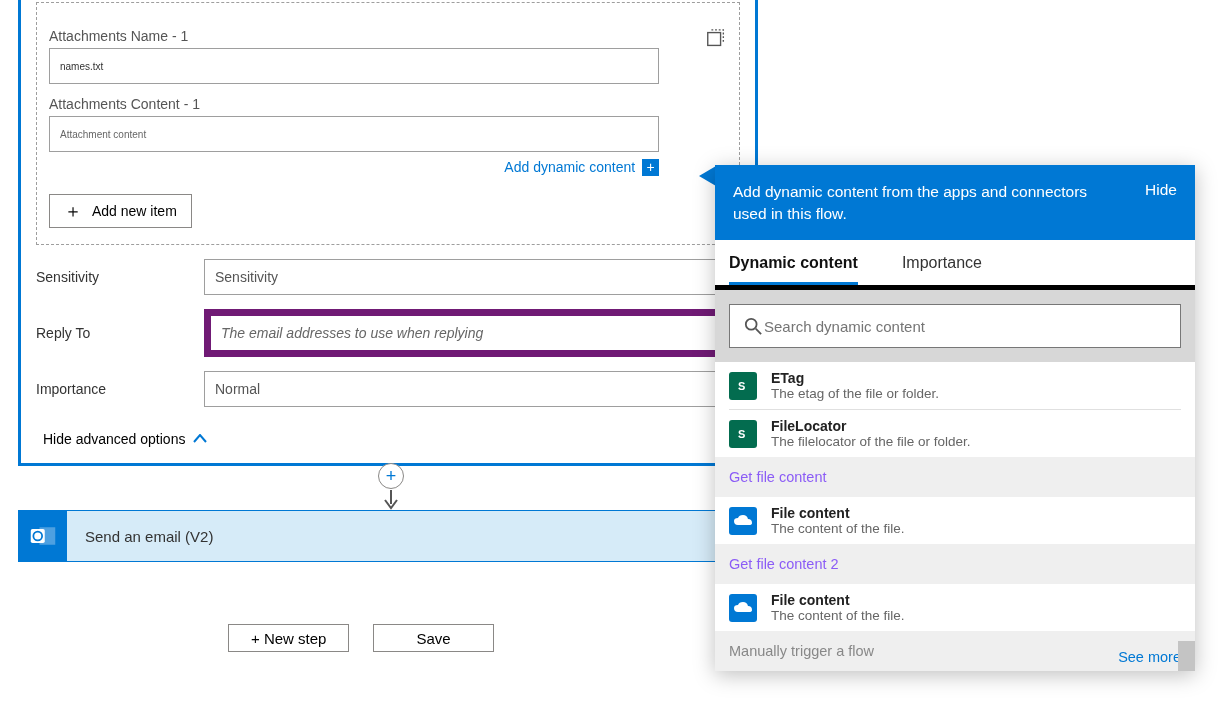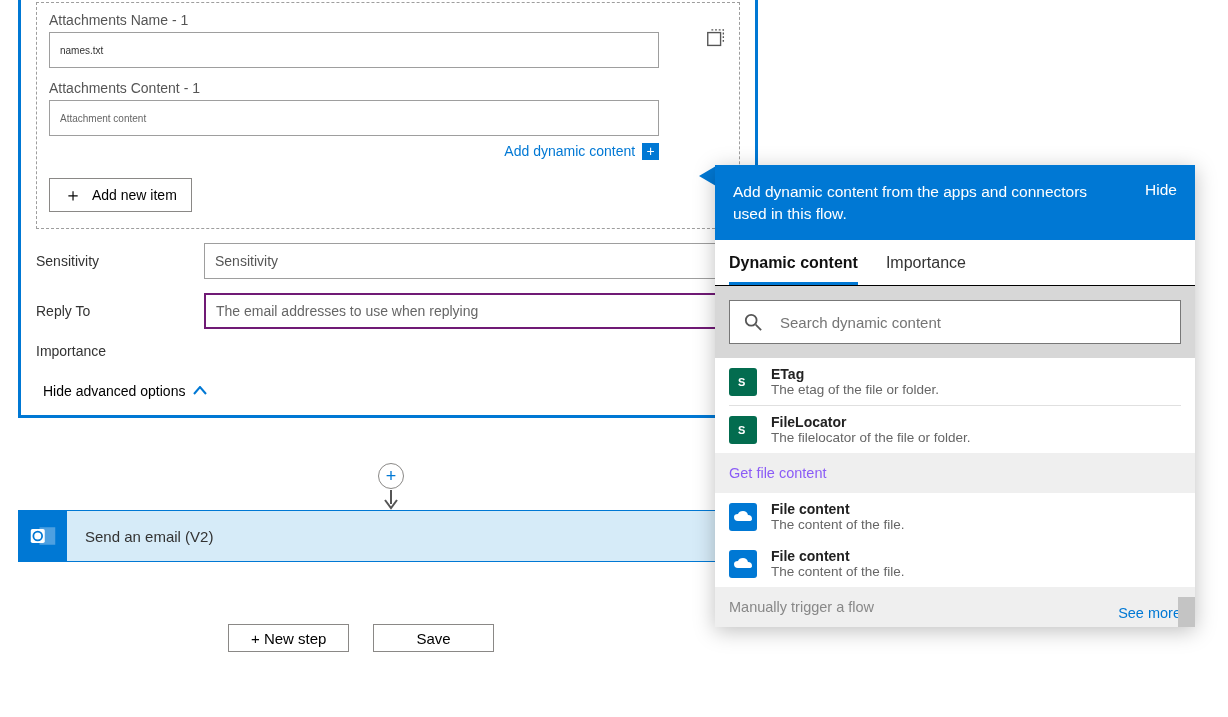--- a/index.html
+++ b/index.html
@@ -13,21 +13,21 @@
     border-top: none;
     background: #fff;
   }
 
   .attachments-box {
     margin: 2px 15px 0 15px;
     border: 1px dashed #9e9e9e;
     padding: 9px 12px 16px 12px;
     position: relative;
   }
-  .att-label { font-size: 14px; color: #555; margin-top: 0; }
+  .att-label { font-size: 14px; color: #555; margin-top: 16px; }
   .text-input {
     width: 610px;
     height: 36px;
     border: 1px solid #9e9e9e;
     padding: 0 10px;
     font-size: 10px;
     color: #333;
     margin-top: 4px;
     background:#fff;
   }
@@ -84,21 +84,21 @@
     position: relative;
     background:#fff;
   }
   .select-like::after {
     content:""; position:absolute; right:0; top:0; bottom:0; width:14px;
     background: linear-gradient(135deg, transparent 45%, #0078d4 45% 55%, transparent 55%);
     display:none;
   }
   .chev { position:absolute; right:8px; top:50%; transform:translateY(-50%); }
   .wide-input {
-    flex:1; height:36px; border:2px solid #701a75; padding:0 10px; font-size:14px; color:#333; background:#fff;
+    flex:1; height:48px; border:7px solid #701a75; padding:0 10px; font-size:14px; color:#333; background:#fff;font-style:italic;
   }
   .wide-input::placeholder { color:#666; }
 
   .hide-advanced {
     color:#000000; font-size:14px; margin: 24px 15px 16px 22px; cursor:pointer; display:inline-flex; align-items:center; gap:8px;
   }
 
   .plus-circle {
     position:absolute; left: 378px; top: 463px;
     width: 26px; height:26px; border-radius:50%; border:1px solid #8a8886;
@@ -126,26 +126,26 @@
   
   .dc-panel {
     position:absolute; left:715px; top:165px; width:480px; background:#fff;
     box-shadow: 0 4px 20px rgba(0,0,0,.25);
   }
   .dc-header {
     background:#0078d4; color:#fff; padding:16px 18px; font-size:15.5px; display:flex; justify-content:space-between; gap:0;
   }
   .dc-header .hdr-text { max-width:360px; line-height:1.4; }
   .dc-hide { cursor:pointer; font-size:15.5px; }
-  .dc-tabs { display:flex; gap:28px; padding: 14px 14px 0 14px; border-bottom:1px solid #000000; }
+  .dc-tabs { display:flex; gap:44px; padding: 14px 14px 0 14px; border-bottom:5px solid #000000; }
   .dc-tab { font-size:16px; color:#333; padding-bottom:10px; cursor:pointer; }
   .dc-tab.active { font-weight:600; border-bottom:3px solid #0078d4; color:#111; }
   .dc-searchwrap { background:#d7d7d7; padding:14px; }
   .dc-search {
-    background:#fff; border:1px solid #777; height:44px; display:flex; align-items:center; padding:12px 14px; gap:16px;
+    background:#fff; border:1px solid #777; height:44px; display:flex; align-items:center; padding:12px 14px; 
   }
   .dc-search input { border:none; outline:none; font-size:15px; flex:1; color:#555; }
   .dc-list { position:relative; max-height:345px; overflow:hidden; }
   .dc-item { display:flex; padding:8px 14px; gap:14px; align-items:flex-start; cursor:pointer; }
   .dc-sep { height:1px; background:#e0e0e0; margin:0 14px; }
   .dc-i-icon { width:28px; height:28px; border-radius:3px; flex:none; display:flex; align-items:center; justify-content:center; color:#fff; margin-top:2px;}
   .ic-sp { background:#036c4f; }
   .ic-od { background:#0078d4; }
   .dc-i-title { font-weight:600; font-size:14px; color:#222; }
   .dc-i-desc { font-size:13.5px; color:#666; }
@@ -194,20 +194,26 @@
     </div>
   </div>
 
   <div class="form-row">
     <div class="lbl">Reply To</div>
     <input class="wide-input" type="text" placeholder="The email addresses to use when replying" style="">
   </div>
 
   <div class="form-row">
     <div class="lbl">Importance</div>
+    <div class="select-like">
+      <span>Normal</span>
+      <svg class="chev" width="14" height="10" viewBox="0 0 14 10">
+          <path d="M1 1 L7 8 L13 1" stroke="#0078d4" stroke-width="2" fill="none"></path>
+        </svg>
+    </div>
   </div>
 
   <div class="hide-advanced">
     <span>Hide advanced options</span>
     <svg width="14" height="10" viewBox="0 0 14 10">
         <path d="M1 8 L7 1 L13 8" stroke="#0078d4" stroke-width="2" fill="none"></path>
       </svg>
   </div>
 </div>
 
@@ -286,20 +292,21 @@
         <svg width="18" height="12" viewBox="0 0 18 12">
             <path d="M4 10 Q0 10 0 6 Q0 3 4 3 Q5 0 9 0 Q13 0 14 4 Q18 4 18 8 Q18 10 15 10 Z" fill="#fff"></path>
           </svg>
       </div>
       <div>
         <div class="dc-i-title">File content</div>
         <div class="dc-i-desc">The content of the file.</div>
       </div>
     </div>
 
+    <div class="dc-section">Get file content 2</div>
 
     <div class="dc-item">
       <div class="dc-i-icon ic-od">
         <svg width="18" height="12" viewBox="0 0 18 12">
             <path d="M4 10 Q0 10 0 6 Q0 3 4 3 Q5 0 9 0 Q13 0 14 4 Q18 4 18 8 Q18 10 15 10 Z" fill="#fff"></path>
           </svg>
       </div>
       <div>
         <div class="dc-i-title">File content</div>
         <div class="dc-i-desc">The content of the file.</div>

